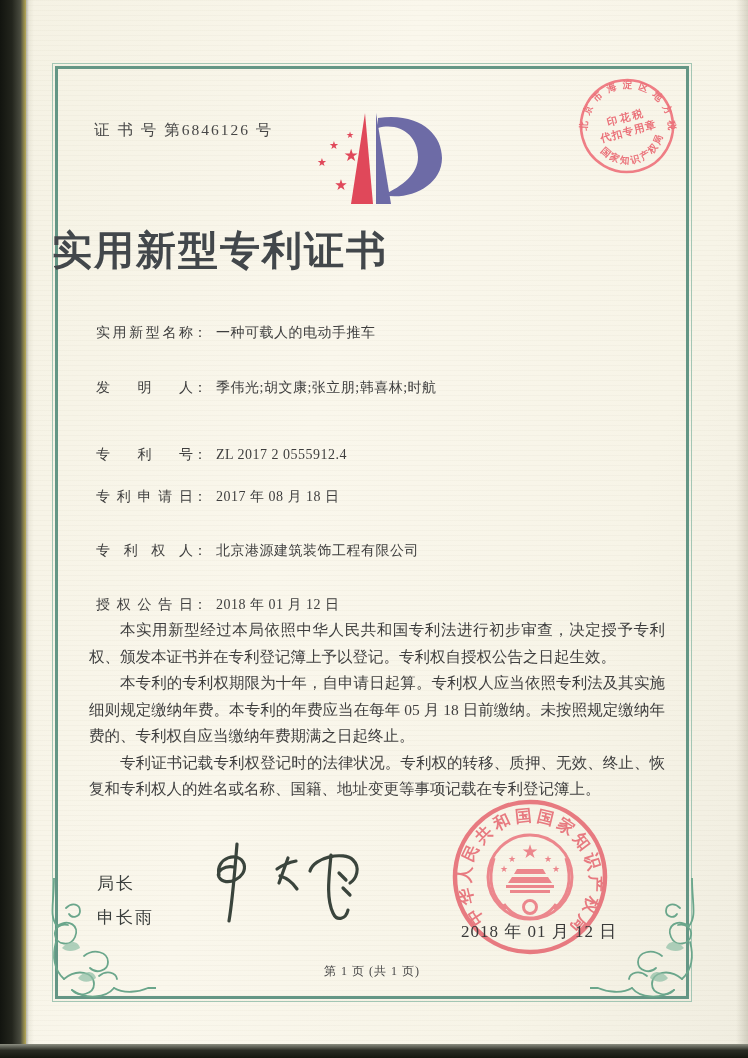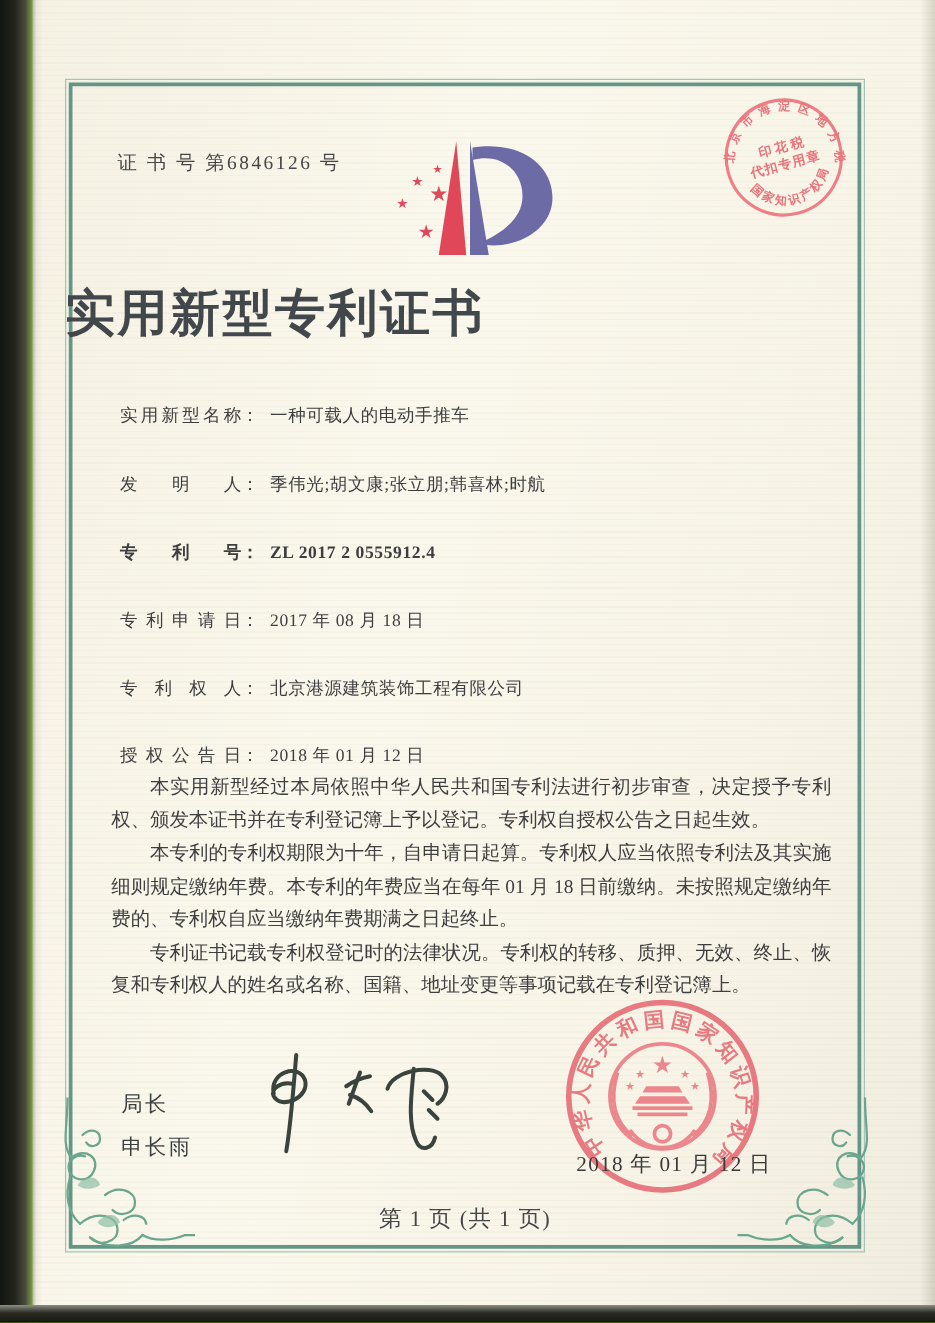--- a/index.html
+++ b/index.html
@@ -1,18 +1,18 @@
 <!DOCTYPE html>
 <html><head>
 <meta charset="utf-8">
 <style>
   html,body { margin:0; padding:0; background:#0d0e0b; }
   .scan {
     position:relative; width:748px; height:1058px; overflow:hidden;
-    background:#84cc16; font-family:"Liberation Serif", serif; color:#3c3c3c;
+    background:#fde047; font-family:"Liberation Serif", serif; color:#3c3c3c;
   }
   .paper {
     position:absolute; left:26px; top:0; width:722px; height:1046px;
     background:linear-gradient(105deg,#f5f2e4 0%,#faf7ec 40%,#f7f4e7 75%,#f0ede0 100%);
   }
   .paper::after { 
     content:""; position:absolute; inset:0;
     background:repeating-linear-gradient(to bottom, rgba(120,110,80,0.035) 0 1px, transparent 1px 5px);
     pointer-events:none;
   }
@@ -38,30 +38,30 @@
   .cert-no { position:absolute; left:94px; top:120px; font-size:15.5px; letter-spacing:2px; color:#474747; }
   .logo { position:absolute; left:299px; top:106px; }
   .title {
     position:absolute; left:52px; top:223px; width:640px; 
     font-size:40px; letter-spacing:2px; font-weight:600; color:#42474b;
   }
   .field { position:absolute; left:96px; font-size:14px; white-space:nowrap; color:#3e3e3e; }
   .field .lbl { display:inline-block; width:97px; text-align:justify; text-align-last:justify; }
   .field .col { display:inline-block; }
   .field .val { margin-left:9px; letter-spacing:0.5px; }
-  .f0 { top:324px; } .f1 { top:379px; } .f2 { top:433px;font-weight:bold; }
+  .f0 { top:324px; } .f1 { top:379px; } .f2 { top:446px; }
   .f3 { top:488px; } .f4 { top:542px; } .f5 { top:596px; }
   .body-text { position:absolute; left:89px; top:617px; width:576px; }
   .body-text p { margin:0; text-indent:2em; font-size:15.5px; line-height:26.5px; color:#3f3f3f; text-align:justify; }
   .signer { position:absolute; left:97px; top:855px; font-family:"Liberation Sans",sans-serif; font-size:17px; line-height:34px; color:#3b3f3d; letter-spacing:2px;margin-top:12px; }
   .signature { position:absolute; left:192px; top:835px; }
   .seal-big { position:absolute; left:449px; top:796px; opacity:0.84; }
   .seal-date { position:absolute; left:461px; top:920px; font-size:17px; letter-spacing:1px; color:#3a3a3a; white-space:nowrap; }
   .stamp-small { position:absolute; left:574px; top:73px; transform:rotate(-15deg); opacity:0.88; }
-  .footer { position:absolute; left:52px; top:963px; width:640px; text-align:center; font-size:18px; color:#474747; letter-spacing:1px; }
+  .footer { position:absolute; left:52px; top:963px; width:640px; text-align:center; font-size:12px; color:#474747; letter-spacing:1px; }
   .flourish { position:absolute; }
   .fl-left { left:44px; top:878px; }
   .fl-right { left:590px; top:878px; transform:scaleX(-1); }
 </style>
 </head>
 <body>
 
 <div class="scan">
   <div class="paper"></div>
 
@@ -100,21 +100,21 @@
   </div>
   <div class="field f4">
     <span class="lbl">专利权人</span><span class="col">：</span><span class="val">北京港源建筑装饰工程有限公司</span>
   </div>
   <div class="field f5">
     <span class="lbl">授权公告日</span><span class="col">：</span><span class="val">2018 年 01 月 12 日</span>
   </div>
 
   <div class="body-text">
     <p>本实用新型经过本局依照中华人民共和国专利法进行初步审查，决定授予专利权、颁发本证书并在专利登记簿上予以登记。专利权自授权公告之日起生效。</p>
-    <p>本专利的专利权期限为十年，自申请日起算。专利权人应当依照专利法及其实施细则规定缴纳年费。本专利的年费应当在每年 01 月 18 日前缴纳。未按照规定缴纳年费的、专利权自应当缴纳年费期满之日起终止。</p>
+    <p>本专利的专利权期限为十年，自申请日起算。专利权人应当依照专利法及其实施细则规定缴纳年费。本专利的年费应当在每年 05 月 18 日前缴纳。未按照规定缴纳年费的、专利权自应当缴纳年费期满之日起终止。</p>
     <p>专利证书记载专利权登记时的法律状况。专利权的转移、质押、无效、终止、恢复和专利权人的姓名或名称、国籍、地址变更等事项记载在专利登记簿上。</p>
   </div>
 
   <div class="signer">
     <div>局长</div>
     <div>申长雨</div>
   </div>
 
   <svg class="signature" width="190" height="92" viewBox="0 0 190 92">
     <g fill="none" stroke="#3a443c" stroke-width="3.2" stroke-linecap="round">

